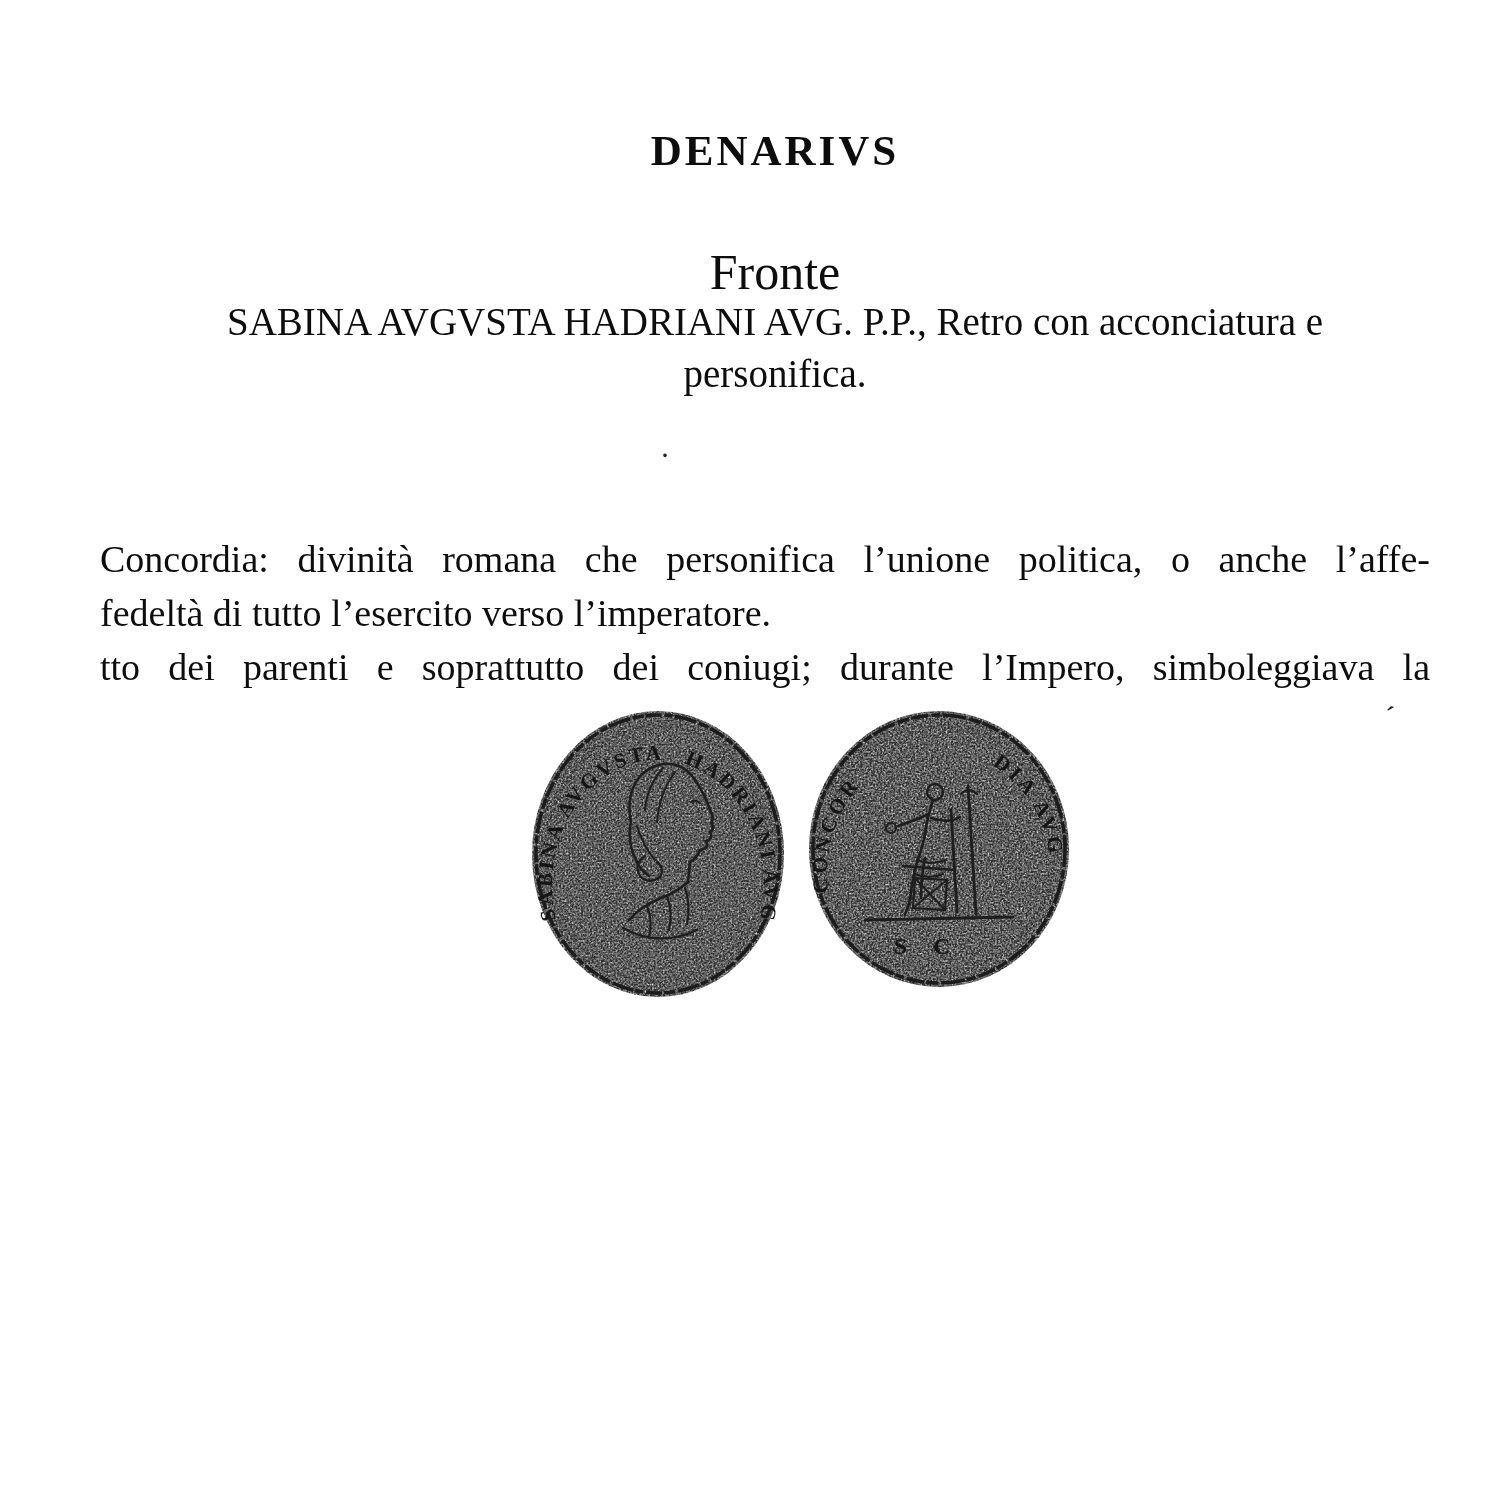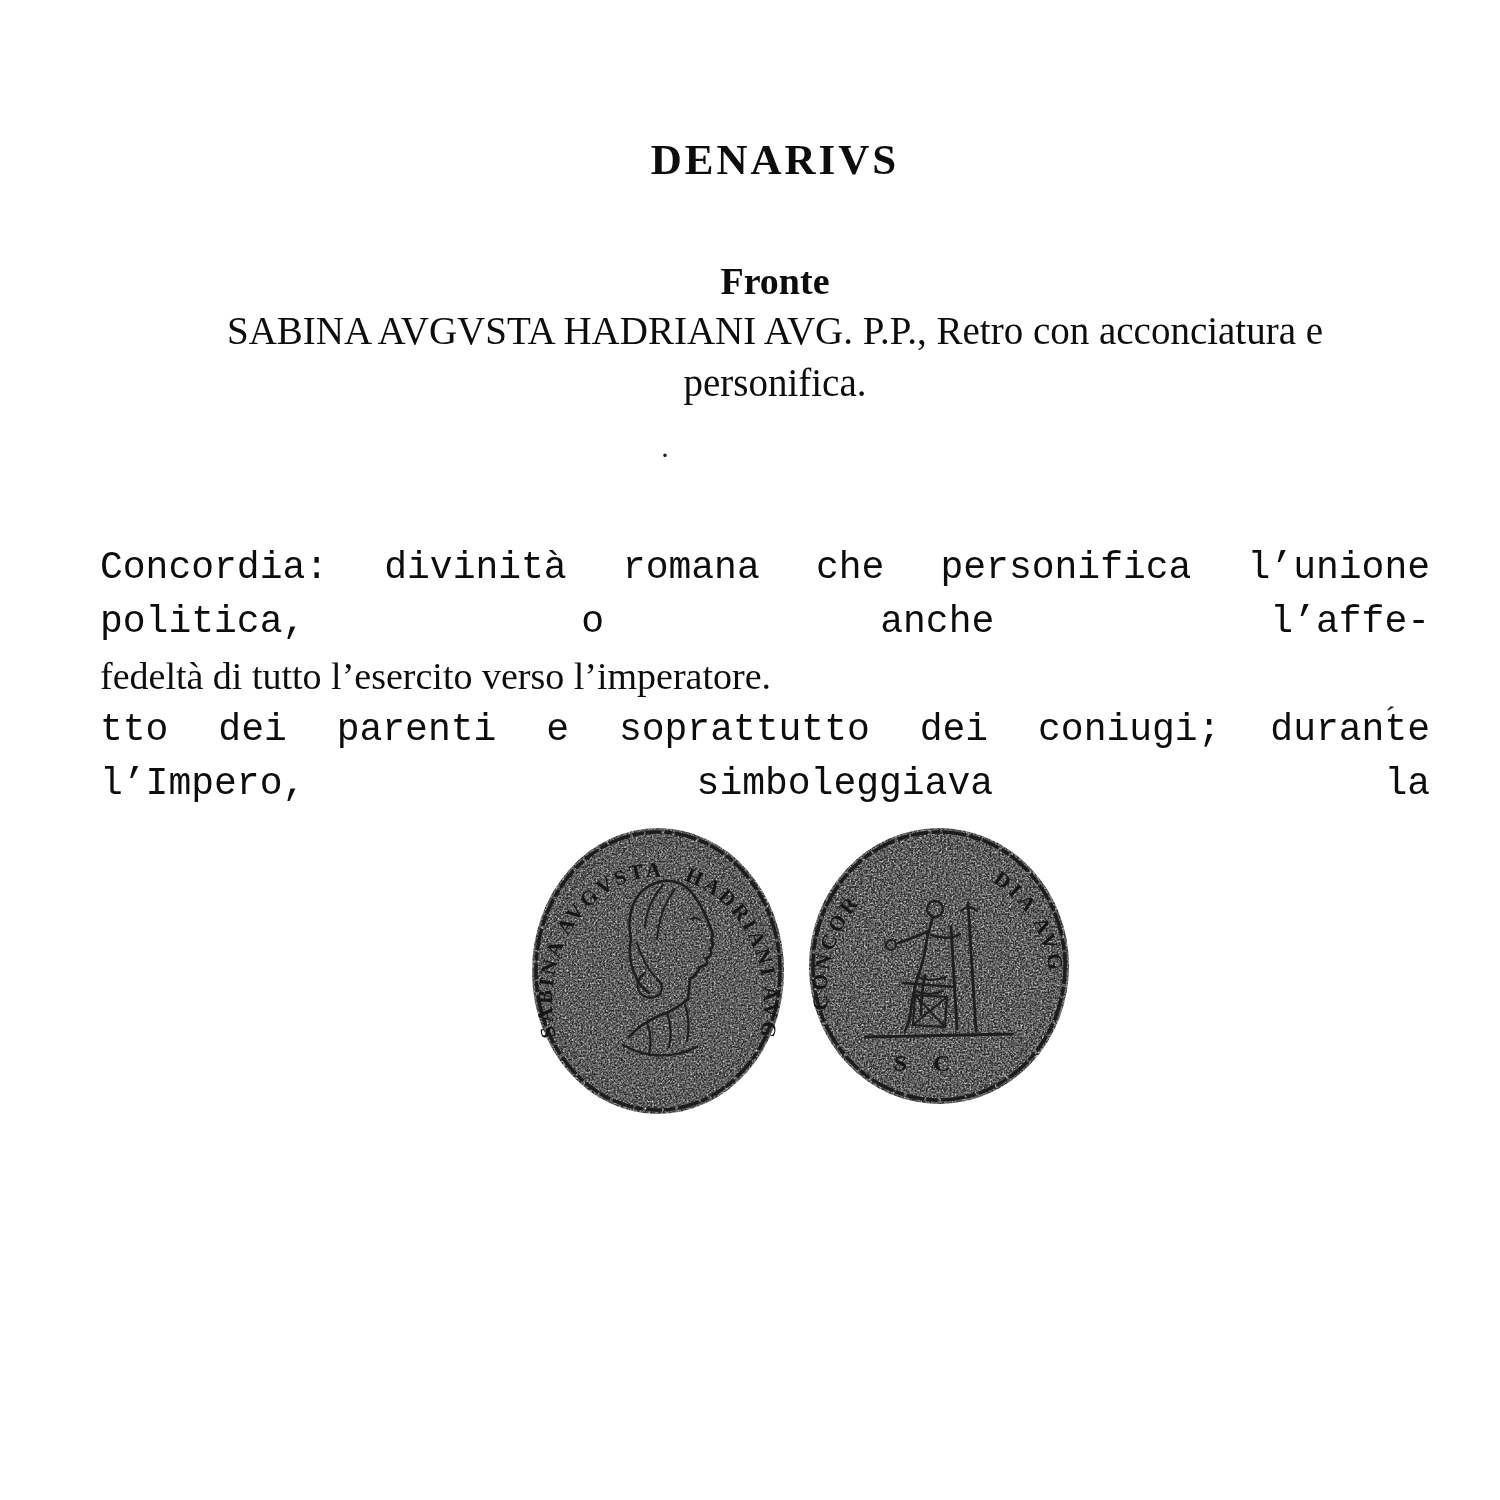--- a/index.html
+++ b/index.html
@@ -12,33 +12,33 @@
     font-family: "Liberation Serif", "DejaVu Serif", serif;
     overflow: hidden;
   }
   .content {
     position: absolute;
     left: 75px;
     right: 25px;
     top: 0;
   }
   .doc-title {
-    margin: 17px;
+    margin: 8px;
     padding-top: 120px;
     text-align: center;
     font-size: 43px;
     font-weight: bold;
     letter-spacing: 3px;
     line-height: 46px;
   }
   .section-heading {
     margin: 0;
     text-align: center;
-    font-size: 38px;
-    font-weight: bold;
+    font-size: 50px;
+    font-weight: normal;
     line-height: 48px;
   }
   .fronte-heading { margin-top: 74px; }
   .retro-heading  { margin-top: 64px; }
   .center-line {
     margin: 0;
     text-align: center;
     font-size: 39px;
     line-height: 52px;
     white-space: nowrap;
@@ -50,21 +50,20 @@
     font-size: 38px;
   }
   .commentary .para-line {
     line-height: 54px;
     white-space: nowrap;
   }
   .commentary .para-line.justified {
     white-space: normal;
     text-align: justify;
     text-align-last: justify;
-    font-family: Liberation Mono, monospace;
   }
   .coins-row {
     margin-top: 12px;
     display: flex;
     justify-content: center;
     align-items: flex-start;
     gap: 10px;
     padding-left: 55px;
   }
   .coin { display: block; }

